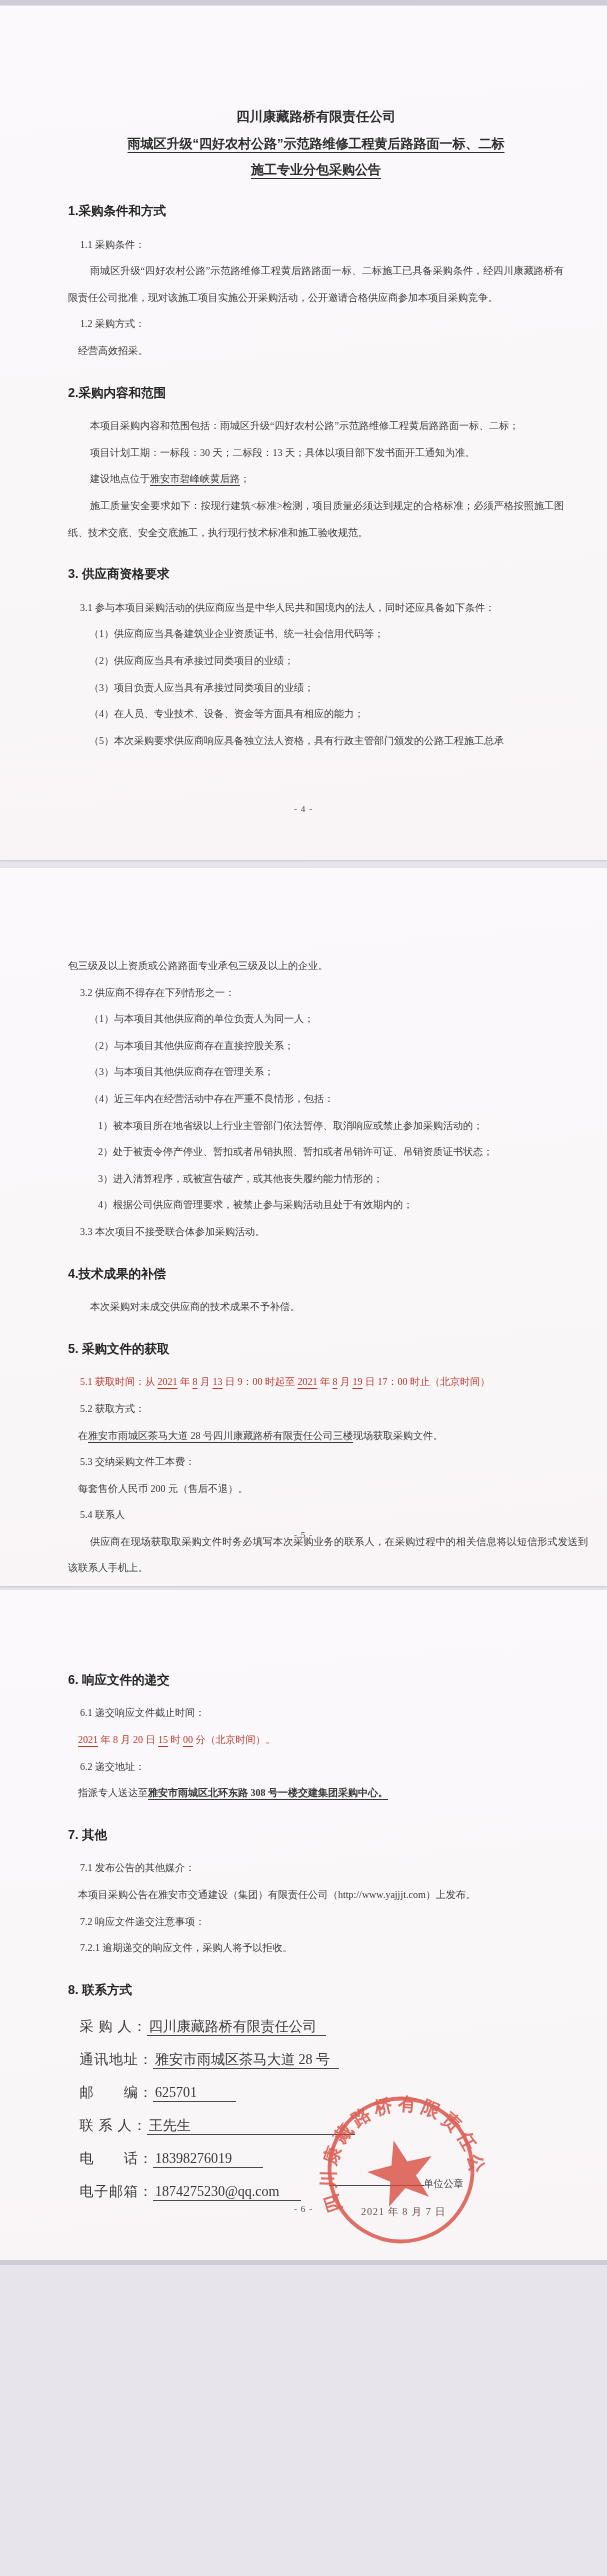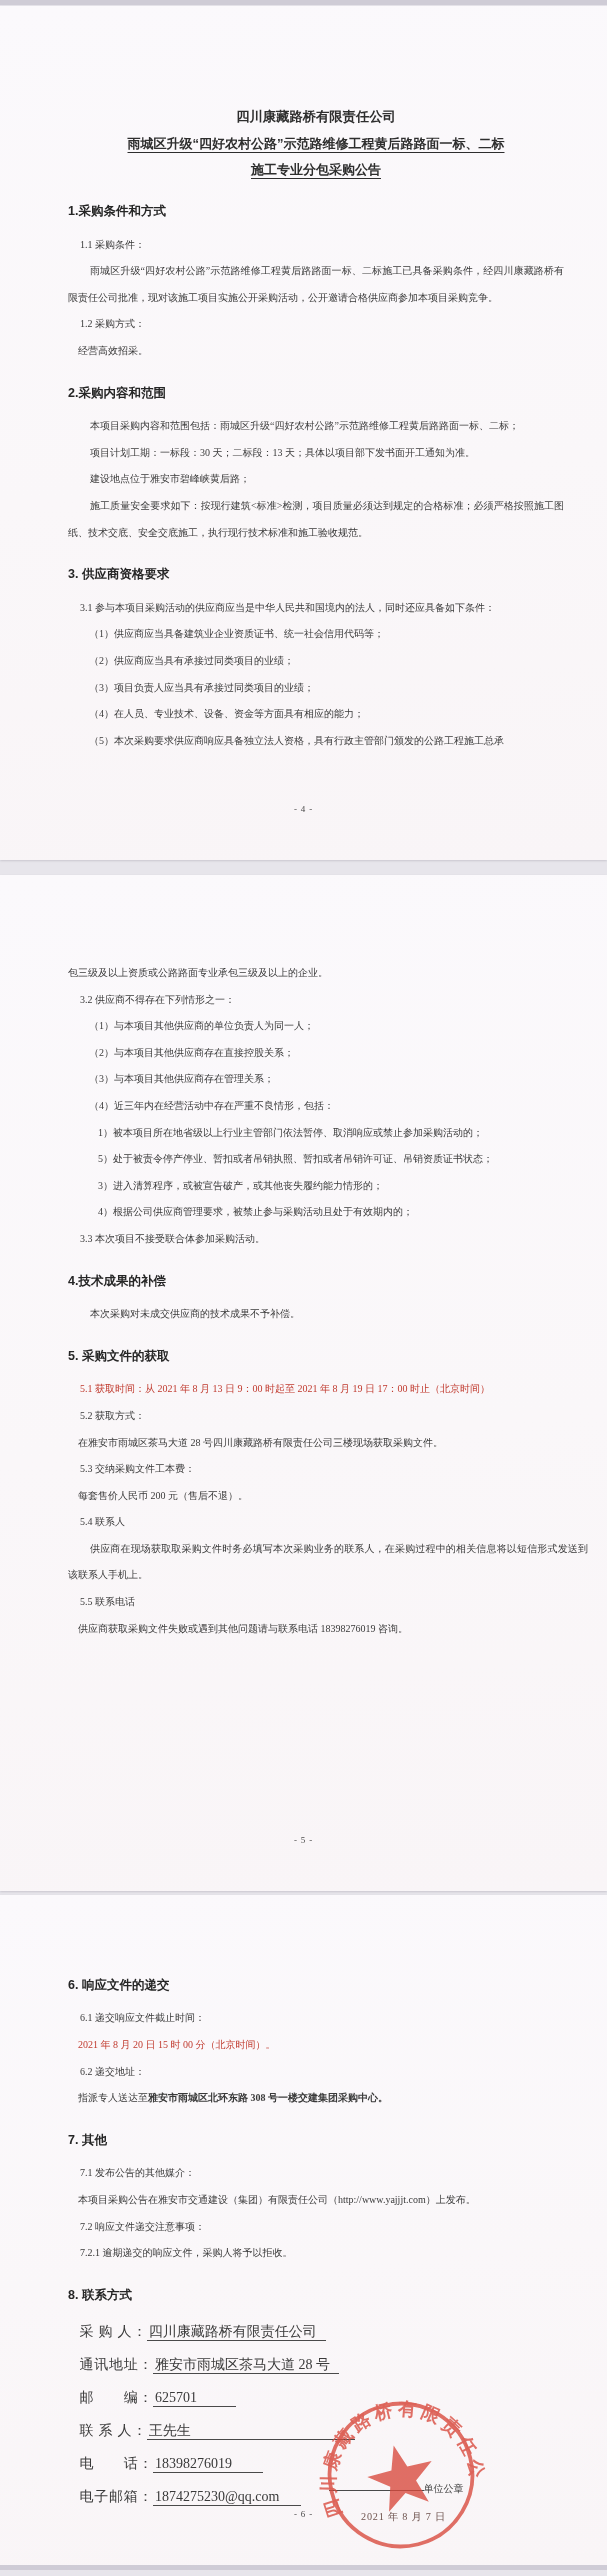--- a/index.html
+++ b/index.html
@@ -12,21 +12,21 @@
   .doc{width:607px;position:relative;}
   .page{
     position:relative;
     width:607px;
     box-sizing:border-box;
     background:linear-gradient(175deg,#fbf9fc 0%,#faf7f9 55%,#f9f5f7 100%);
     box-shadow:0 0.8px 2.3px rgba(60,55,80,.25);
     overflow:hidden;
   }
   .page1{margin-top:6px;height:854px;padding:96px 43px 0 68px;}
-  .page2{margin-top:15px;height:1016px;padding:85px 19px 0 68px;}
+  .page2{margin-top:8px;height:718px;padding:85px 19px 0 68px;}
   .page3{margin-top:3.8px;height:670px;padding:80px 43px 0 68px;}
   .line{font-size:10px;line-height:26.6px;}
   .doc-title{
     text-align:center;font-family:"Liberation Sans","DejaVu Sans",sans-serif;
     font-weight:700;color:#2e2e2e;
   }
   .doc-title .t1{font-size:13.3px;line-height:29px;}
   .doc-title .t2,.doc-title .t3{
     font-size:13px;line-height:26px;
     text-decoration:underline;text-underline-offset:3.8px;text-decoration-thickness:0.8px;
@@ -36,21 +36,21 @@
     font-size:12.5px;font-weight:700;color:#262626;
     margin:18px 0 10.6px 0;line-height:20px;
   }
   .first-sec{margin-top:33px;}
   .sub{margin-left:12px;}
   .subsub{margin-left:21px;}
   .subsub2{margin-left:30px;}
   .para{text-indent:2.2em;text-align:justify;}
   .cont{text-indent:0;}
   .ind13{margin-left:10px;}
-  .u{text-underline-offset:3px;text-decoration-thickness:0.8px;}
+  .u{text-decoration:underline;text-underline-offset:3px;text-decoration-thickness:0.8px;}
   .red{color:#c03a2e;}
   .bold{font-weight:700;}
   .pageno{
     position:absolute;bottom:46px;left:0;width:100%;
     text-align:center;font-size:9px;color:#4a4a4a;letter-spacing:0.8px;
   }
   
   .contact{font-size:14px;line-height:33px;margin-left:11.4px;}
   .contact .cl{letter-spacing:0.8px;}
   .contact .cv{
@@ -100,21 +100,21 @@
   </div>
 
   <div class="page page2">
     <div class="line cont">包三级及以上资质或公路路面专业承包三级及以上的企业。</div>
     <div class="line sub">3.2 供应商不得存在下列情形之一：</div>
     <div class="line subsub">（1）与本项目其他供应商的单位负责人为同一人；</div>
     <div class="line subsub">（2）与本项目其他供应商存在直接控股关系；</div>
     <div class="line subsub">（3）与本项目其他供应商存在管理关系；</div>
     <div class="line subsub">（4）近三年内在经营活动中存在严重不良情形，包括：</div>
     <div class="line subsub2">1）被本项目所在地省级以上行业主管部门依法暂停、取消响应或禁止参加采购活动的；</div>
-    <div class="line subsub2">5）处于被责令停产停业、暂扣或者吊销执照、暂扣或者吊销许可证、吊销资质证书状态；</div>
+    <div class="line subsub2">2）处于被责令停产停业、暂扣或者吊销执照、暂扣或者吊销许可证、吊销资质证书状态；</div>
     <div class="line subsub2">3）进入清算程序，或被宣告破产，或其他丧失履约能力情形的；</div>
     <div class="line subsub2">4）根据公司供应商管理要求，被禁止参与采购活动且处于有效期内的；</div>
     <div class="line sub">3.3 本次项目不接受联合体参加采购活动。</div>
 
     <h2 class="sec">4.技术成果的补偿</h2>
     <div class="line para">本次采购对未成交供应商的技术成果不予补偿。</div>
 
     <h2 class="sec">5. 采购文件的获取</h2>
     <div class="line sub red"><span>5.1 获取时间：从 </span><span class="u">2021</span><span> 年 </span><span class="u">8</span><span> 月 </span><span class="u">13</span><span> 日 9：00 时起至 </span><span class="u">2021</span><span> 年 </span><span class="u">8</span><span> 月 </span><span class="u">19</span><span> 日 17：00 时止（北京时间）</span></div>
     <div class="line sub">5.2 获取方式：</div>

